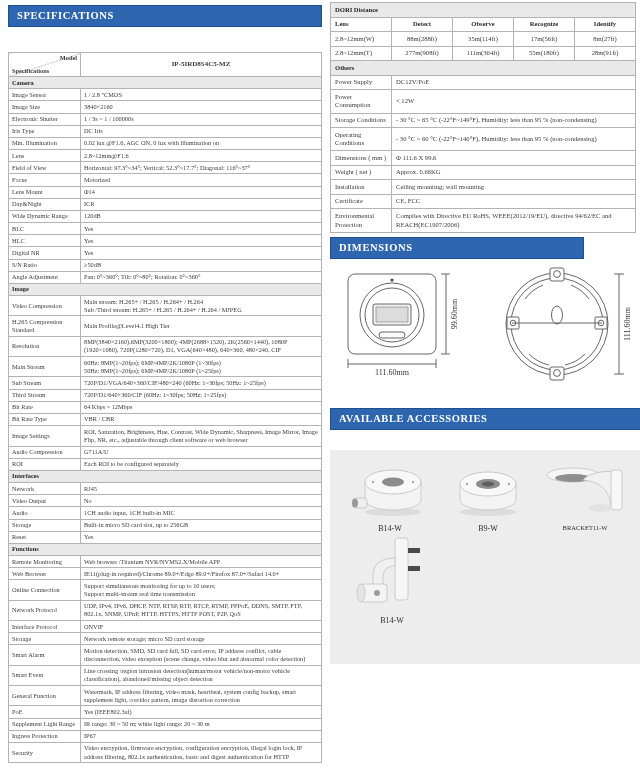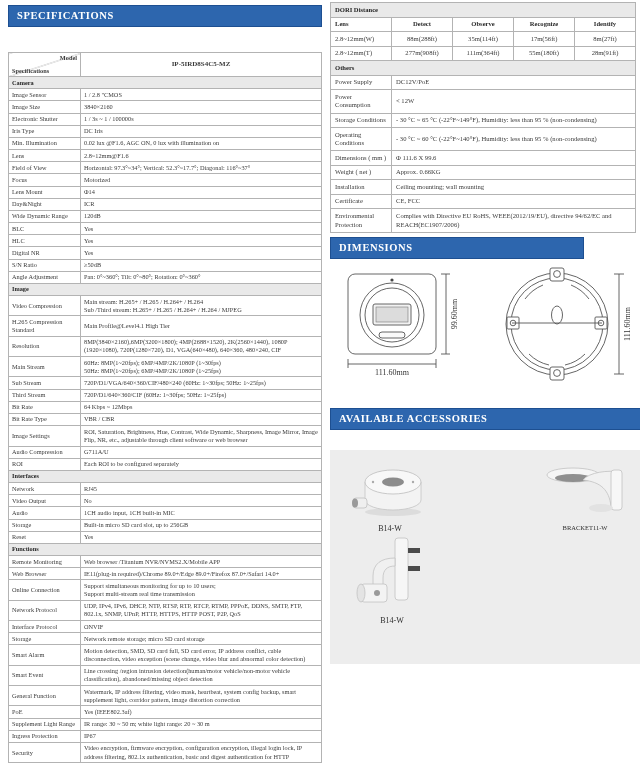--- a/index.html
+++ b/index.html
@@ -407,20 +407,32 @@
       <ellipse cx="42" cy="20" rx="28" ry="12" fill="#f8f8f8" stroke="#bdbdbd" stroke-width="0.8"></ellipse>
       <ellipse cx="42" cy="20" rx="11" ry="4.5" fill="#8c8c8c"></ellipse>
       <circle cx="22" cy="20" r="1.2" fill="#aaa"></circle>
         <circle cx="62" cy="20" r="1.2" fill="#aaa"></circle>
       <rect x="2" y="36" width="14" height="10" rx="3" fill="#efefef" stroke="#c0c0c0" stroke-width="0.8"></rect>
       <ellipse cx="4" cy="41" rx="3" ry="4.5" fill="#9a9a9a"></ellipse>
     </svg>
     <span class="acc-label">B14-W</span>
   </div>
 
+  <div id="acc-2" class="acc-item">
+    <svg width="78" height="56" viewBox="0 0 78 56">
+      <ellipse cx="39" cy="50" rx="28" ry="4" fill="#dcdcdc"></ellipse>
+      <path d="M11,22 v16 a28,10 0 0 0 56,0 v-16 z" fill="#f3f3f3" stroke="#c4c4c4" stroke-width="0.8"></path>
+      <ellipse cx="39" cy="22" rx="28" ry="12" fill="#f8f8f8" stroke="#bdbdbd" stroke-width="0.8"></ellipse>
+      <ellipse cx="39" cy="22" rx="12" ry="5" fill="#8c8c8c"></ellipse>
+      <ellipse cx="39" cy="22" rx="6" ry="2.4" fill="#5f5f5f"></ellipse>
+      <circle cx="18" cy="22" r="1.2" fill="#aaa"></circle>
+        <circle cx="60" cy="22" r="1.2" fill="#aaa"></circle>
+    </svg>
+    <span class="acc-label">B9-W</span>
+  </div>
 
   <div id="acc-3" class="acc-item">
     <svg width="84" height="56" viewBox="0 0 84 56">
       <ellipse cx="30" cy="13" rx="26" ry="7" fill="#f5f5f5" stroke="#c2c2c2" stroke-width="0.8"></ellipse>
       <ellipse cx="30" cy="16" rx="18" ry="4" fill="#8f8f8f"></ellipse>
       <path d="M40,18 c18,2 26,10 28,26 l8,0 0,-34 c-10,-2 -30,0 -36,8 z" fill="#f1f1f1" stroke="#c2c2c2" stroke-width="0.8"></path>
       <rect x="68" y="8" width="11" height="40" rx="3" fill="#f7f7f7" stroke="#c2c2c2" stroke-width="0.8"></rect>
       <ellipse cx="58" cy="46" rx="12" ry="4" fill="#e2e2e2"></ellipse>
     </svg>
     <span class="acc-label small">BRACKET11-W</span>

